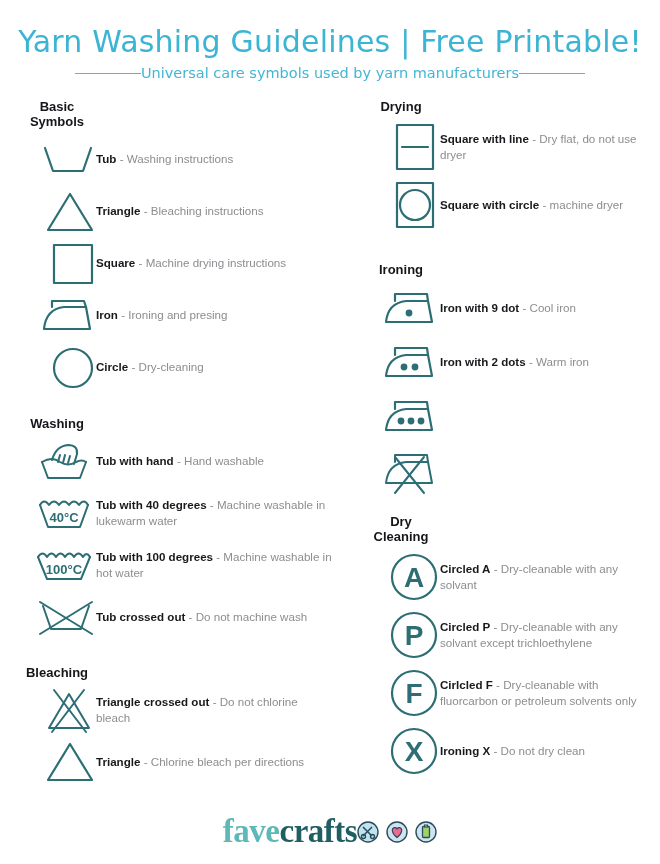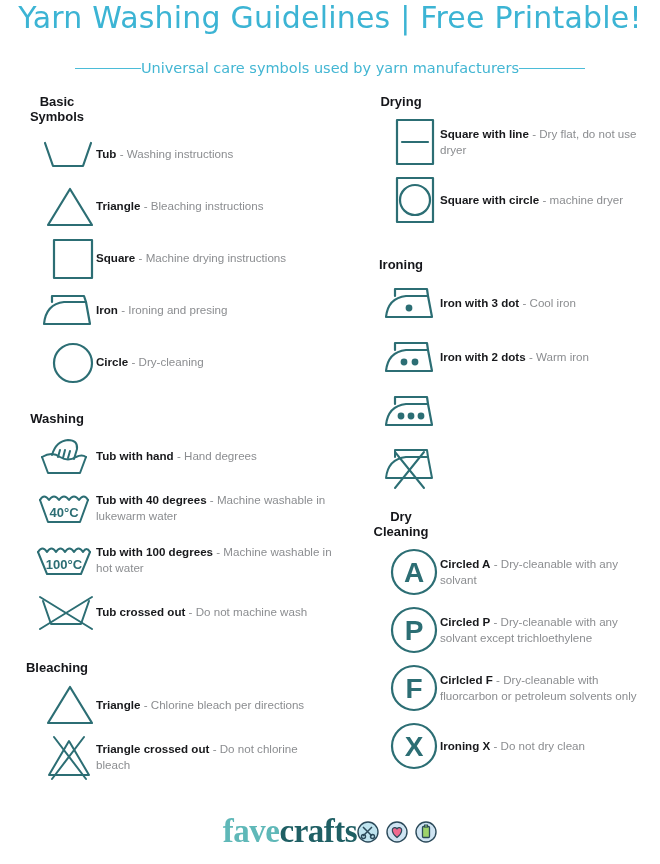--- a/index.html
+++ b/index.html
@@ -6,34 +6,34 @@
   body {
     width: 660px;
     height: 864px;
     background: #ffffff;
     font-family: "Liberation Sans", sans-serif;
     position: relative;
     overflow: hidden;
   }
 
   
-  .header { padding-top: 0; text-align: center; }
+  .header { padding-top: 24px; text-align: center; }
   .title {
     color: #3cb4d4;
     font-size: 30px;
     font-weight: 400;
     letter-spacing: 0.2px;
     font-family: "DejaVu Sans", sans-serif;
     white-space: nowrap;
   }
   .subtitle-row {
     display: flex;
     align-items: center;
     justify-content: center;
-    margin-top: 25px;
+    margin-top: 6px;
   }
   .rule { height: 1px; width: 66px; background: #4bbcd8; }
   .subtitle {
     color: #43b6d3;
     font-size: 14.5px;
     font-family: "DejaVu Sans", sans-serif;
     white-space: nowrap;
   }
 
   
@@ -196,21 +196,21 @@
         <div class="icon-cell">
           <svg width="60" height="42" viewBox="0 0 60 42">
             <path class="st-thin" d="M6 22 L12 38 L44 38 L50 22"></path>
             <path class="st-thin" d="M6 22 Q16 16 24 22 Q32 27 40 22 Q46 19 50 22"></path>
             <path class="st-thin" d="M16 20 Q20 6 32 5 Q42 5 41 14 L38 24"></path>
             <path class="st-thin" d="M22 22 L24 15 M27 23 L29 15 M32 23 L34 16"></path>
           </svg>
         </div>
         <div class="txt">
           <b>Tub with hand</b>
-          <span class="dash">- Hand degrees</span>
+          <span class="dash">- Hand washable</span>
         </div>
       </div>
 
       <div class="row">
         <div class="icon-cell">
           <svg width="62" height="36" viewBox="0 0 62 36">
             <path class="st-thin" d="M6 10 L14 32 L46 32 L54 10"></path>
             <path class="st-thin" d="M6 10 Q10 3 15 10 Q20 3 25 10 Q30 3 35 10 Q40 3 45 10 Q50 3 54 10"></path>
             <text class="lbl" x="30" y="27" font-size="13">40°C</text>
           </svg>
@@ -250,43 +250,43 @@
       </div>
     </div>
 
     <div class="gap-sec"></div>
 
     <div class="section-head">Bleaching</div>
     <div class="rows">
 
       <div class="row">
         <div class="icon-cell">
-          <svg width="52" height="44" viewBox="0 0 52 44">
-              <path class="st" d="M26 4 L48 40 L4 40 Z"></path>
-            </svg>
-        </div>
-        <div class="txt">
-          <b>Triangle</b>
-          <span class="dash">- Chlorine bleach per directions</span>
-        </div>
-      </div>
-
-      <div class="row">
-        <div class="icon-cell">
           <svg width="54" height="50" viewBox="0 0 54 50">
             <path class="st-thin" d="M27 9 L47 43 L7 43 Z"></path>
             <path class="st-thin" d="M12 5 L44 47"></path>
             <path class="st-thin" d="M42 5 L10 47"></path>
           </svg>
         </div>
         <div class="txt">
           <b>Triangle crossed out</b>
           <span class="dash">- Do not chlorine bleach</span>
         </div>
       </div>
+
+      <div class="row">
+        <div class="icon-cell">
+          <svg width="52" height="44" viewBox="0 0 52 44">
+              <path class="st" d="M26 4 L48 40 L4 40 Z"></path>
+            </svg>
+        </div>
+        <div class="txt">
+          <b>Triangle</b>
+          <span class="dash">- Chlorine bleach per directions</span>
+        </div>
+      </div>
     </div>
   </div>
 
   <div class="col-right">
 
     <div class="section-head">Drying</div>
     <div class="rows">
 
       <div class="row" style="min-height:58px">
         <div class="icon-cell">
@@ -322,21 +322,21 @@
 
       <div class="row" style="min-height:54px">
         <div class="icon-cell">
           <svg width="58" height="38" viewBox="0 0 58 38">
             <path class="st" d="M4 32 Q6 13 24 11 L46 11 L50 32 Z"></path>
             <path class="st" d="M13 11 L13 4 L45 4 L46 11"></path>
             <circle class="fl" cx="27" cy="23" r="3.4"></circle>
           </svg>
         </div>
         <div class="txt">
-          <b>Iron  with 3 dot</b>
+          <b>Iron  with 9 dot</b>
           <span class="dash">- Cool iron</span>
         </div>
       </div>
 
       <div class="row" style="min-height:54px">
         <div class="icon-cell">
           <svg width="58" height="38" viewBox="0 0 58 38">
             <path class="st" d="M4 32 Q6 13 24 11 L46 11 L50 32 Z"></path>
             <path class="st" d="M13 11 L13 4 L45 4 L46 11"></path>
             <circle class="fl" cx="22" cy="23" r="3.4"></circle>

